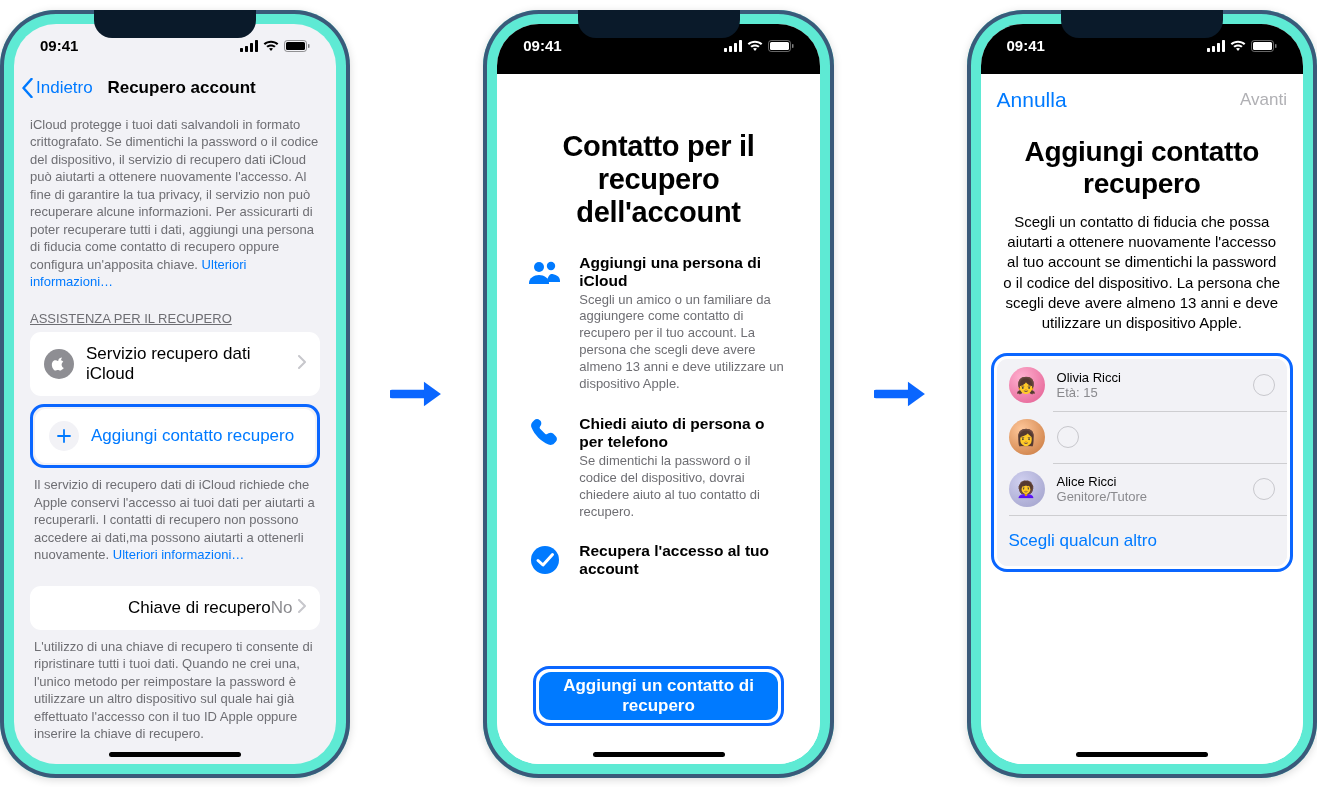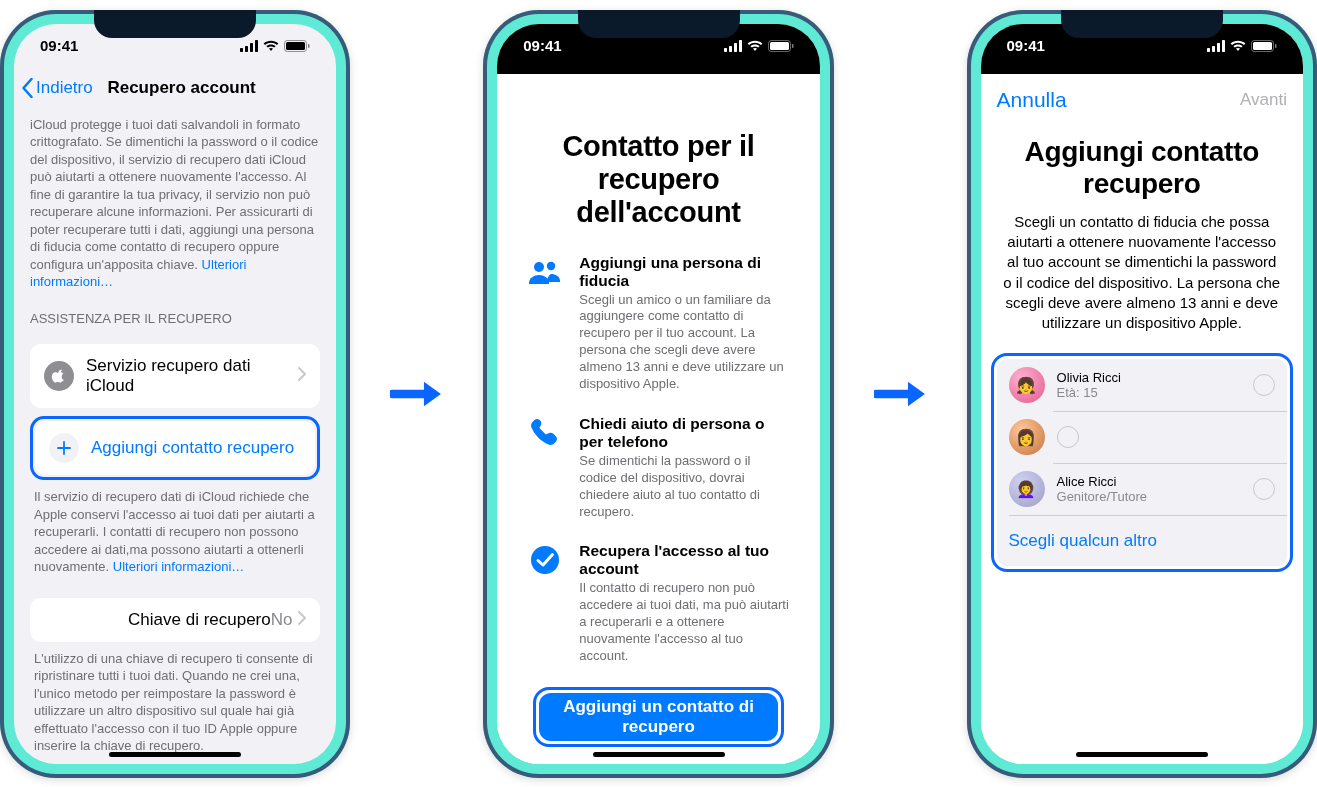--- a/index.html
+++ b/index.html
@@ -59,21 +59,21 @@
       height:42px; display:flex; align-items:center; padding:0 8px;
       border-bottom:0.5px solid rgba(0,0,0,0.0);
     }
     .nav-back { display:flex; align-items:center; color:#007aff; font-size:17px; gap:2px; cursor:pointer; }
     .nav-back svg { width:12px; height:20px; }
     .nav-title { flex:1; text-align:center; font-size:17px; font-weight:600; margin-left:-58px;}
 
     
     .settings-body { padding:6px 16px 0 16px; font-size:13px; color:#6e6e73; line-height:1.35; }
     .settings-body a, .link { color:#007aff; text-decoration:none; }
-    .section-header { font-size:13px; color:#6e6e73; margin:20px 0 18px 16px; text-transform:uppercase; letter-spacing:0px;}
+    .section-header { font-size:13px; color:#6e6e73; margin:20px 0 6px 16px; text-transform:uppercase; letter-spacing:0px;text-decoration:underline;}
 
     .cell-group { background:#fff; border-radius:11px; margin:0 0px; overflow:hidden; }
     .cell {
       display:flex; align-items:center; padding:12px 14px; font-size:17px; position:relative;
     }
     .cell + .cell::before, .row + .row::before {
       content:""; position:absolute; left:50px; right:0; top:0; height:0.5px; background:rgba(0,0,0,0.15);
     }
     .cell.add { color:#007aff; }
     .cell .icon-circle {
@@ -285,21 +285,21 @@
               <svg viewBox="0 0 36 36">
                   <g fill="#007aff">
                     <circle cx="12" cy="13" r="5"></circle>
                     <circle cx="24" cy="12" r="4.2"></circle>
                     <path d="M2 29c0-5 5-8 10-8s10 3 10 8v1H2z"></path>
                     <path d="M20 28c0-4 2-7 4-8 4 0 9 2 9 7v1H20z"></path>
                   </g>
                 </svg>
             </div>
             <div>
-              <h4>Aggiungi una persona di fiducia</h4>
+              <h4>Aggiungi una persona di iCloud</h4>
               <p>Scegli un amico o un familiare da aggiungere come contatto di recupero per il tuo account. La persona che scegli deve avere almeno 13 anni e deve utilizzare un dispositivo Apple.</p>
             </div>
           </div>
 
           <div class="feature">
             <div class="ficon">
               <svg viewBox="0 0 36 36">
                   <path fill="#007aff" d="M10 4c-1 0-2 .4-2.8 1.2L5.5 6.9C4 8.4 3.7 10.6 4.5 12.5c3.2 7.6 9.4 13.8 17 17 1.9.8 4.1.5 5.6-1l1.7-1.7c1.5-1.5 1.5-4 0-5.6l-2.4-2.4c-1.3-1.3-3.4-1.5-4.9-.5l-1.3.8c-.6.4-1.4.3-1.9-.2l-5.2-5.2c-.5-.5-.6-1.3-.2-1.9l.8-1.3c1-1.5.8-3.6-.5-4.9L12.8 5.2C12 4.4 11 4 10 4z"></path>
                 </svg>
             </div>
@@ -311,21 +311,20 @@
 
           <div class="feature">
             <div class="ficon">
               <svg viewBox="0 0 36 36">
                   <circle cx="18" cy="18" r="14" fill="#007aff"></circle>
                   <path d="M11 18.5 L16 23 L25.5 12.5" stroke="#fff" stroke-width="3" fill="none" stroke-linecap="round" stroke-linejoin="round"></path>
                 </svg>
             </div>
             <div>
               <h4>Recupera l'accesso al tuo account</h4>
-              <p>Il contatto di recupero non può accedere ai tuoi dati, ma può aiutarti a recuperarli e a ottenere nuovamente l'accesso al tuo account.</p>
             </div>
           </div>
 
           <div class="s2-bottom">
             <div class="highlight-ring-btn">
               <button class="btn">Aggiungi un contatto di recupero</button>
             </div>
 
           </div>
         </div>

